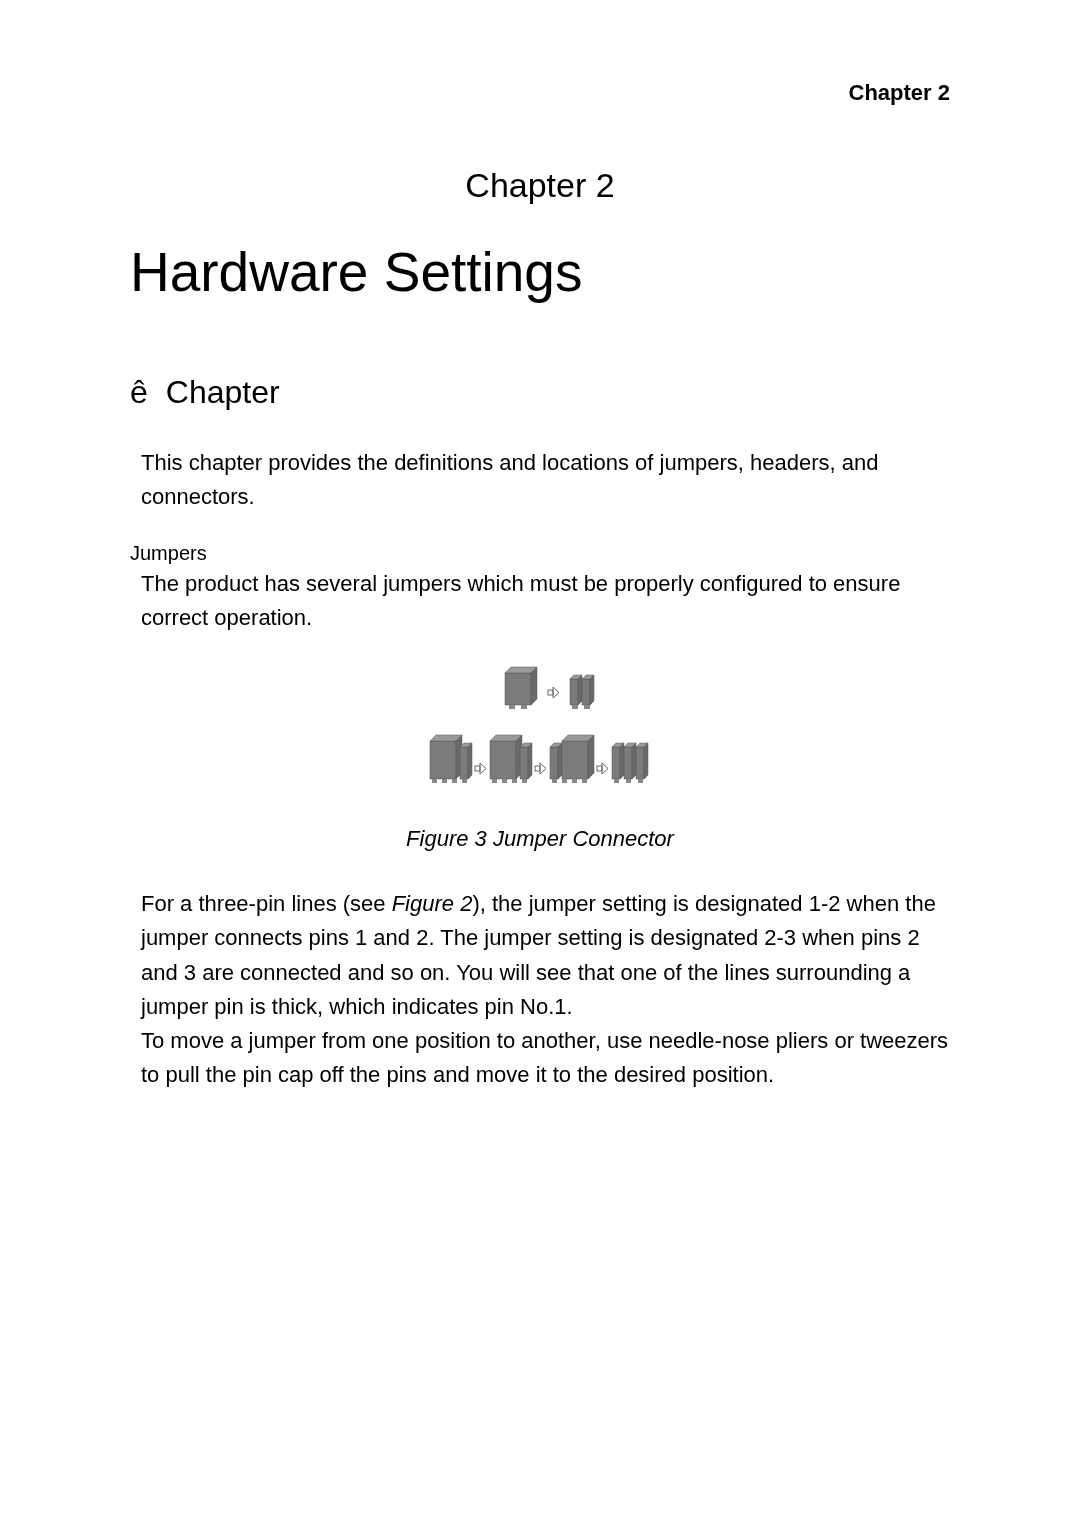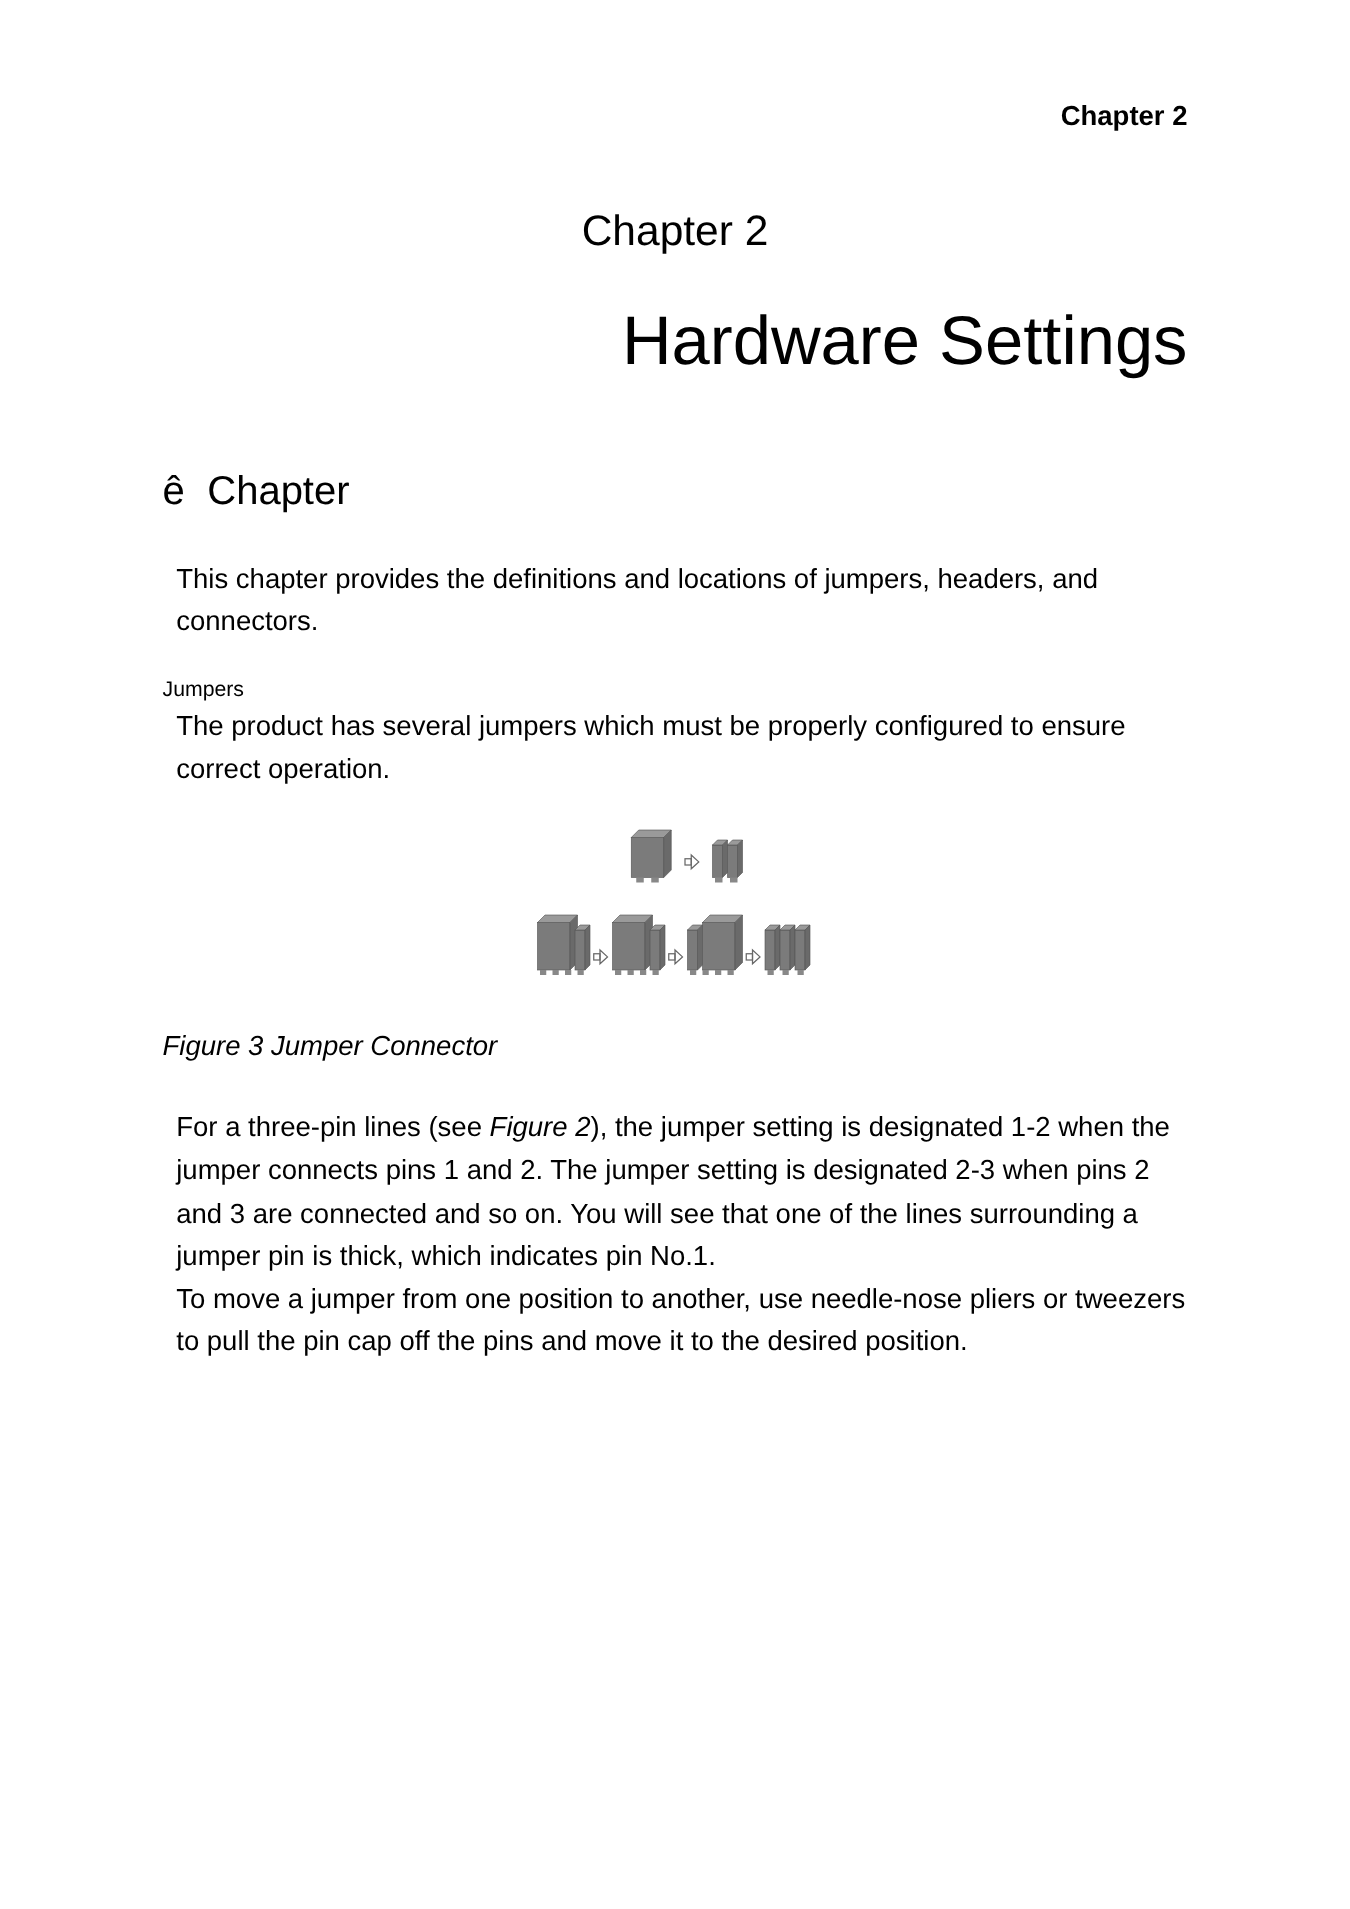--- a/index.html
+++ b/index.html
@@ -26,51 +26,51 @@
       font-size: 22px;
       margin-bottom: 60px;
     }
     .chapter-label {
       text-align: center;
       font-size: 34px;
       font-weight: normal;
       margin-bottom: 35px;
     }
     .main-title {
-      text-align: right;
+      text-align: left;
       font-size: 55px;
       font-weight: normal;
       margin-bottom: 70px;
     }
     .section-heading {
       font-size: 32px;
       font-weight: normal;
       margin-bottom: 35px;
     }
     .section-bullet {
       font-family: Arial, sans-serif;
       margin-right: 18px;
     }
     .body-text {
       font-size: 22px;
       line-height: 1.55;
       margin-bottom: 28px;
       margin-left: 11px;
     }
     .sub-heading {
-      font-size: 17px;
+      font-size: 20px;
       font-weight: normal;
       margin-bottom: 2px;
     }
     .figure-container {
       text-align: center;
       margin: 30px 0 20px 0;
     }
     .figure-caption {
-      text-align: left;
+      text-align: center;
       font-style: italic;
       font-size: 22px;
       margin-top: 22px;
       margin-bottom: 35px;
     }
     .jumper-figure {
       display: inline-block;
     }
     .footer {
       position: absolute;

